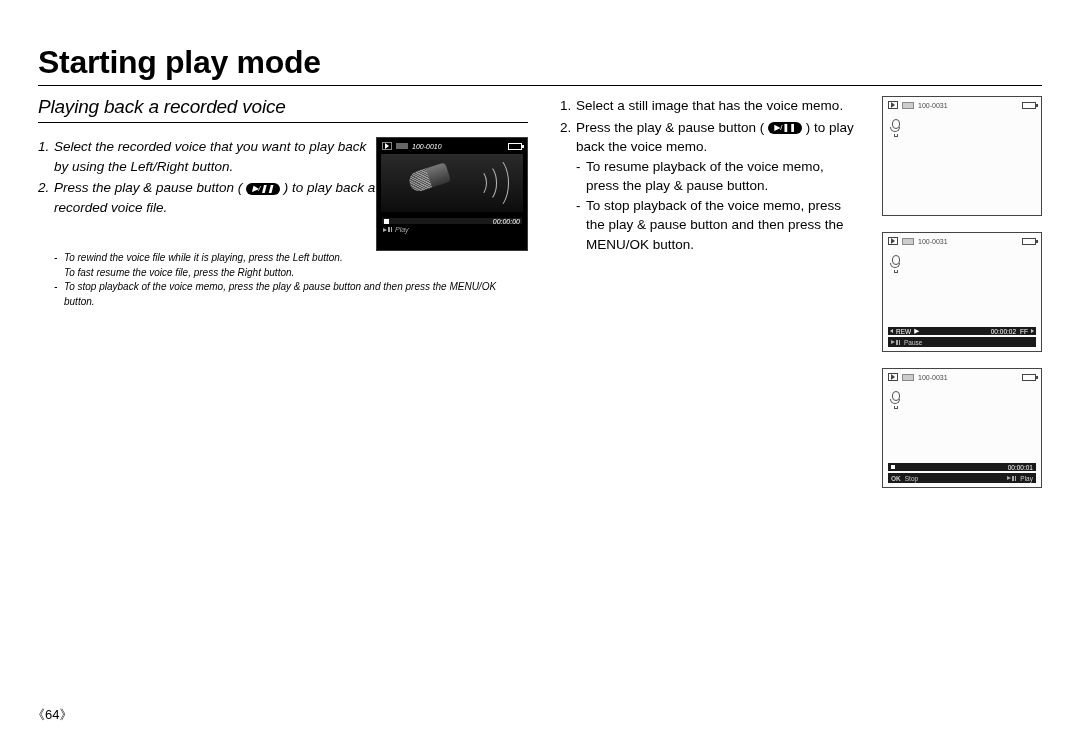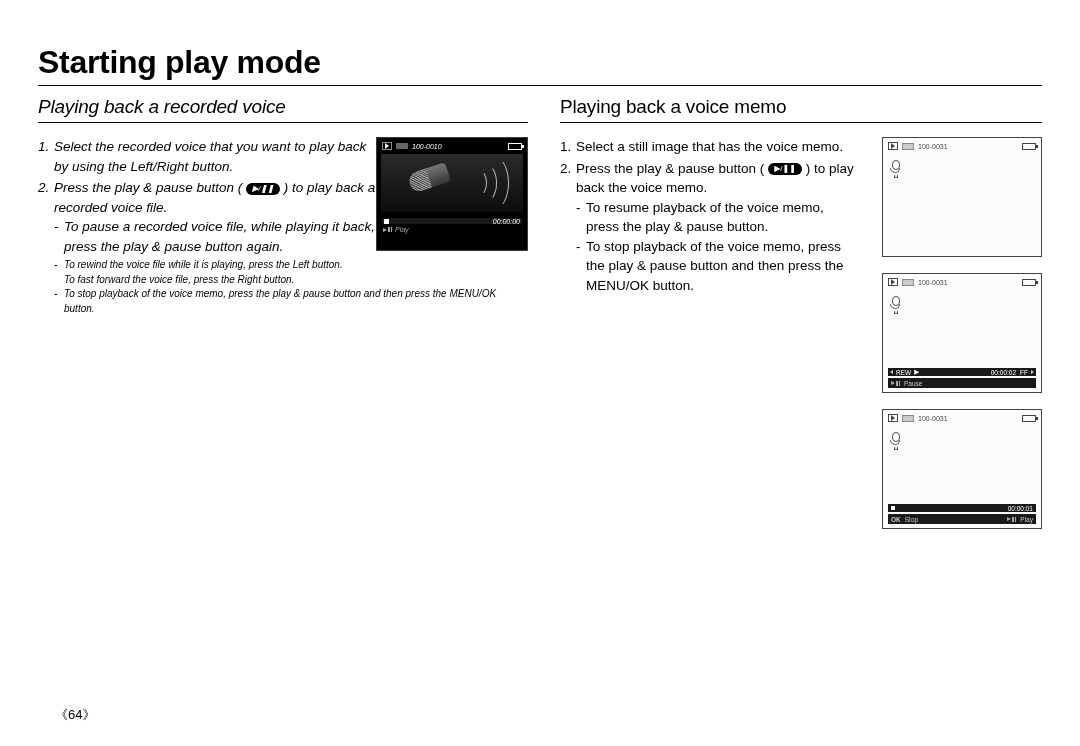--- a/index.html
+++ b/index.html
@@ -18,21 +18,21 @@
   .txt ol > li { counter-increment: item; padding-left: 16px; position: relative; margin-bottom: 2px; }
   .txt ol > li::before { content: counter(item) "."; position: absolute; left: 0; }
   .txt ul { list-style: none; }
   .txt ul li { position: relative; padding-left: 10px; }
   .txt ul li::before { content: "- "; position: absolute; left: 0; }
   .inline-btn { display: inline-block; background: #000; color: #fff; border-radius: 8px; font-size: 8px; padding: 1px 6px; vertical-align: middle; line-height: 10px; }
   .after-block { font-size: 10px; line-height: 1.45; padding-left: 16px; margin-top: 0; }
   .after-block li { position: relative; padding-left: 10px; }
   .after-block li::before { content: "- "; position: absolute; left: 0; }
   .after-block li .cont { display: block; }
-  .page-num { position: absolute; bottom: 22px; left: 55px; font-size: 13px; }
+  .page-num { position: absolute; bottom: 22px; left: 32px; font-size: 13px; }
 
   
   .lcd-lg { width: 152px; height: 114px; background: #000; border: 1px solid #3a3a3a; position: relative; flex: 0 0 152px; overflow:hidden; }
   .lcd-lg .top { display:flex; align-items:center; gap:4px; padding:4px 5px; color:#fff; font-size:7px; }
   .play-icon-box { width:10px; height:8px; border:1px solid #888; display:flex; align-items:center; justify-content:center; }
   .play-icon-box::after { content:""; border-left:4px solid #fff; border-top:3px solid transparent; border-bottom:3px solid transparent; }
   .sz-icon { width:12px; height:6px; background:#666; }
   .bat { margin-left:auto; width:14px; height:7px; border:1px solid #fff; position:relative; }
   .bat::after { content:""; position:absolute; right:-3px; top:1px; width:2px; height:3px; background:#fff; }
   .mic-scene { height:58px; position:relative; background:linear-gradient(#2a2a2a,#0d0d0d); margin:0 4px; overflow:hidden; border-radius:1px; }
@@ -85,21 +85,20 @@
 
       <div class="body-wrap-l">
         <div class="txt">
           <ol>
             <li>Select the recorded voice that you want to play back by using the Left/Right button.</li>
             <li>
               <span>Press the play &amp; pause button (</span>
               <span class="inline-btn">▶/❚❚</span>
               <span>) to play back a recorded voice file.</span>
               <ul>
-                <li>To pause a recorded voice file, while playing it back, press the play &amp; pause button again.</li>
               </ul>
             </li>
           </ol>
         </div>
 
         <div class="lcd-lg">
           <div class="top">
             <span class="play-icon-box"></span>
             <span class="sz-icon"></span>
             <span>100-0010</span>
@@ -122,28 +121,27 @@
                 <span class="p"></span>
               </span>
             <span>Play</span>
           </div>
         </div>
       </div>
 
       <ul class="after-block" style="list-style:none;">
         <li>
           <span>To rewind the voice file while it is playing, press the Left button.</span>
-          <span class="cont">To fast forward the voice file, press the Right button.</span>
+          <span class="cont">To fast resume the voice file, press the Right button.</span>
         </li>
         <li>To stop playback of the voice memo, press the play &amp; pause button and then press the MENU/OK button.</li>
       </ul>
     </div>
 
     <div class="col-right">
-      <h2>Playing back a voice memo</h2>
 
       <div class="body-wrap-r">
         <div class="txt">
           <ol>
             <li>Select a still image that has the voice memo.</li>
             <li>
               <span>Press the play &amp; pause button (</span>
               <span class="inline-btn">▶/❚❚</span>
               <span>) to play back the voice memo.</span>
               <ul>

